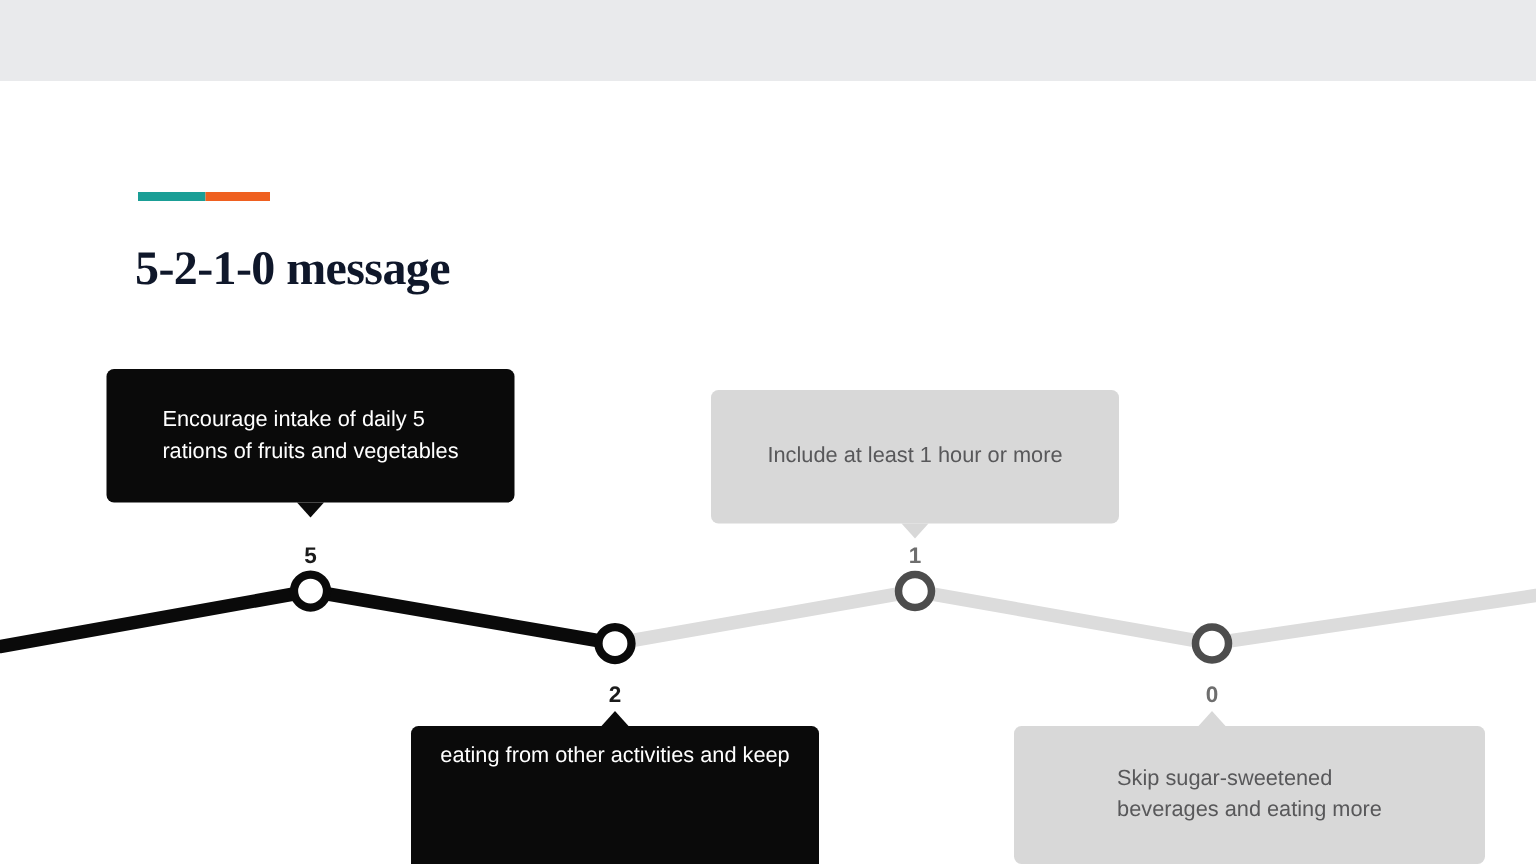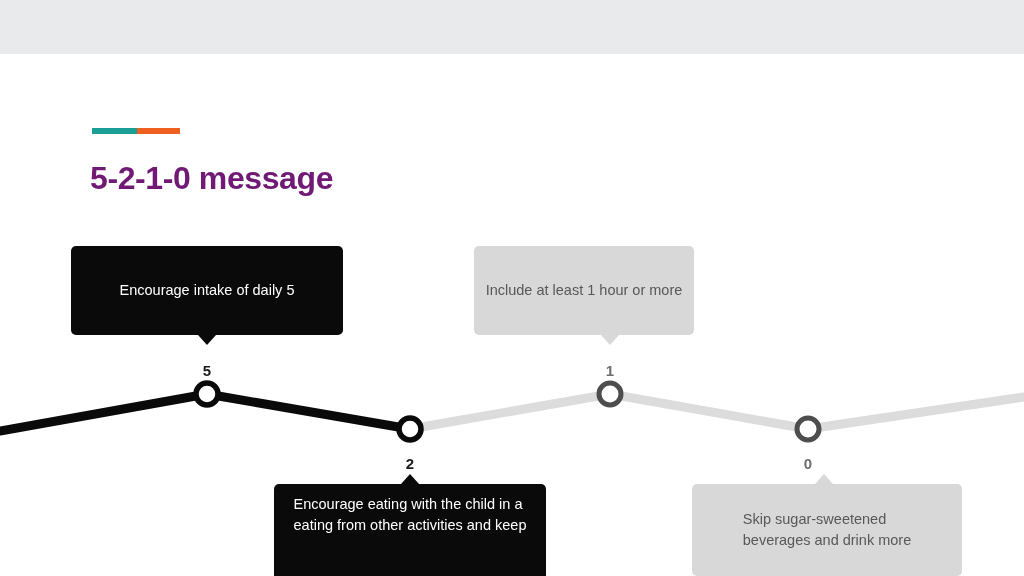--- a/index.html
+++ b/index.html
@@ -113,40 +113,40 @@
   }
   .callout.filled.tail-up .tail { border-bottom: 10px solid #0a0a0a; }
   .callout.muted.tail-up  .tail { border-bottom: 10px solid #d8d8d8; }
 
   .callout-text { display: block; }
 
   
   #callout-5 { left: 71px;  top: 246px; width: 272px; height: 89px; }
   #callout-5 .tail { left: 127px; }
 
-  #callout-1 { left: 474px; top: 246px; width: 220px; height: 89px; }
+  #callout-1 { left: 474px; top: 260px; width: 272px; height: 89px; }
   #callout-1 .tail { left: 127px; }
 
   #callout-2 { left: 274px; top: 484px; width: 272px; height: 104px; align-items: flex-start; }
   #callout-2 .tail { left: 127px; }
 
-  #callout-0 { left: 692px; top: 484px; width: 270px; height: 92px; }
+  #callout-0 { left: 676px; top: 484px; width: 314px; height: 92px; }
   #callout-0 .tail { left: 123px; }
 </style>
 </head>
 <body>
 
 <div class="top-band" style="background: rgb(233, 234, 236);"></div>
 
 <div class="accent-bar">
   <div class="seg seg-teal" style="background: rgb(26, 158, 150);"></div>
   <div class="seg seg-orange" style="background: rgb(239, 96, 32);"></div>
 </div>
 
-<div class="page-title" style="color: #701a75;">5-2-1-0 message</div>
+<div class="page-title" style="color: #0f172a; font-family: Liberation Serif, serif;">5-2-1-0 message</div>
 
 <svg class="timeline-svg" viewBox="0 0 1024 576" xmlns="http://www.w3.org/2000/svg">
 
   <polyline points="410,429 610,394 808,429 1024,397" fill="none" stroke="#dcdcdc" stroke-width="9" stroke-linecap="round" stroke-linejoin="round"></polyline>
 
   <polyline points="0,431 207,394 410,429" fill="none" stroke="#0a0a0a" stroke-width="9" stroke-linecap="round" stroke-linejoin="round"></polyline>
 
   <circle cx="207" cy="394" r="11" fill="#ffffff" stroke="#0a0a0a" stroke-width="5.5"></circle>
   <circle cx="410" cy="429" r="11" fill="#ffffff" stroke="#0a0a0a" stroke-width="5.5"></circle>
   <circle cx="610" cy="394" r="11" fill="#ffffff" stroke="#4d4d4d" stroke-width="5"></circle>
@@ -154,39 +154,39 @@
 </svg>
 
 <div class="node-label dark" style="left:187px; top:362px;">5</div>
 <div class="node-label dark" style="left:390px; top:455px;">2</div>
 <div class="node-label muted" style="left:590px; top:362px;">1</div>
 <div class="node-label muted" style="left:788px; top:455px;">0</div>
 
 <div class="callout filled tail-down" id="callout-5">
   <div class="callout-body">
     <span class="callout-text">Encourage intake of daily 5</span>
+    <span class="callout-text">rations of fruits and vegetables</span>
   </div>
   <span class="tail"></span>
 </div>
 
 <div class="callout muted tail-down" id="callout-1">
   <div class="callout-body">
     <span class="callout-text">Include at least 1 hour or more</span>
   </div>
   <span class="tail"></span>
 </div>
 
 <div class="callout filled tail-up" id="callout-2">
   <div class="callout-body">
-    <span class="callout-text">Encourage eating with the child in a</span>
     <span class="callout-text">eating from other activities and keep</span>
 
   </div>
   <span class="tail"></span>
 </div>
 
 <div class="callout muted tail-up" id="callout-0">
   <div class="callout-body">
     <span class="callout-text">Skip sugar-sweetened</span>
-    <span class="callout-text">beverages and drink more</span>
+    <span class="callout-text">beverages and eating more</span>
   </div>
   <span class="tail"></span>
 </div>
 
 </body></html>

